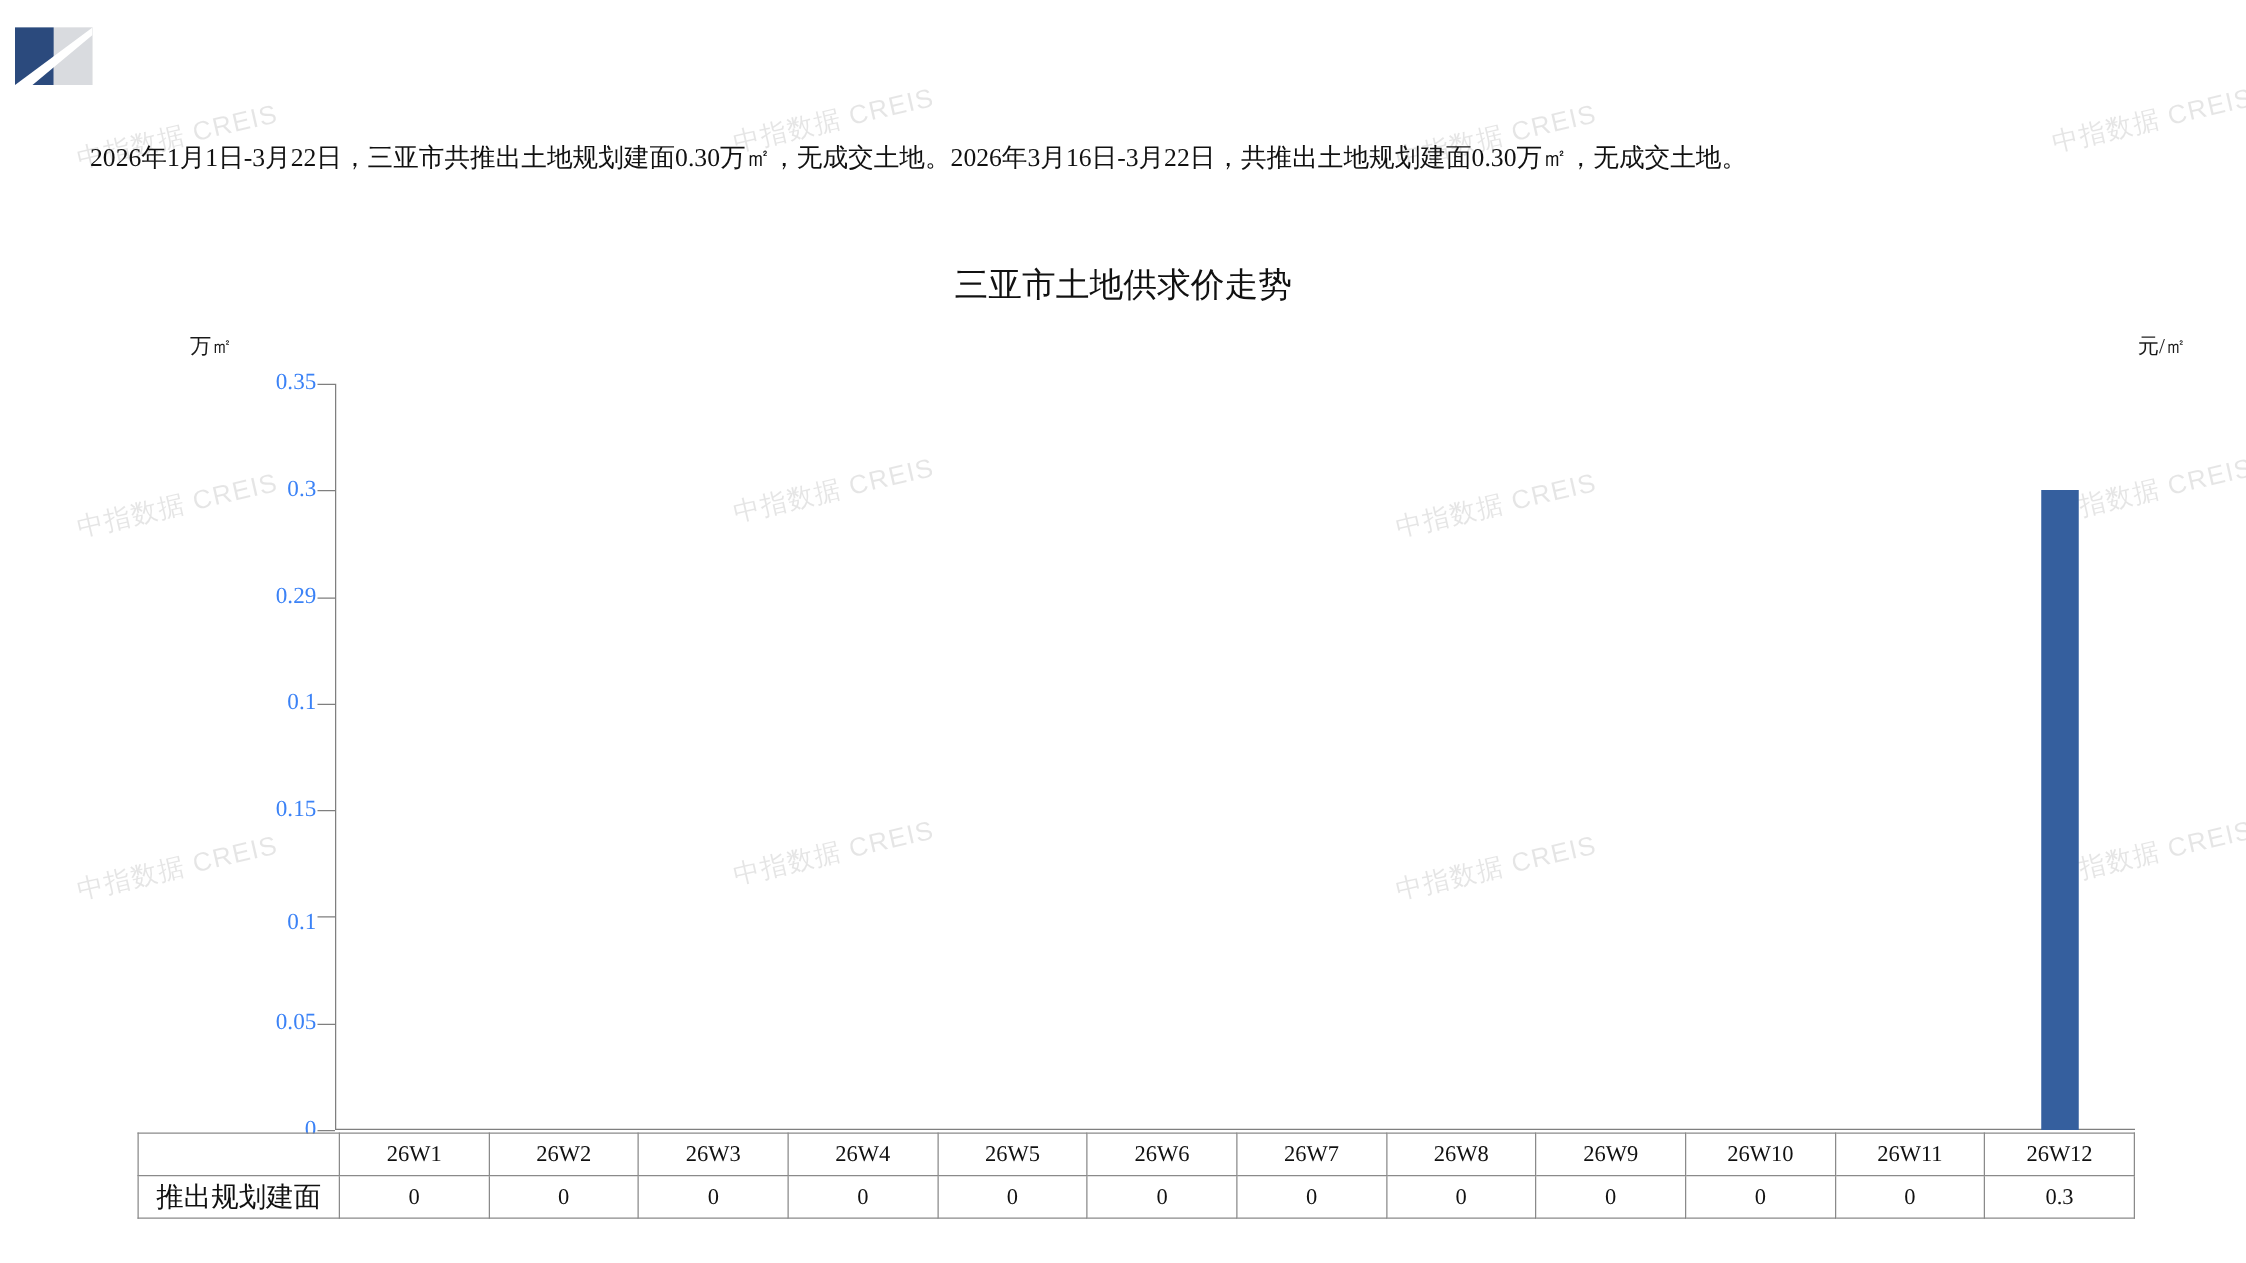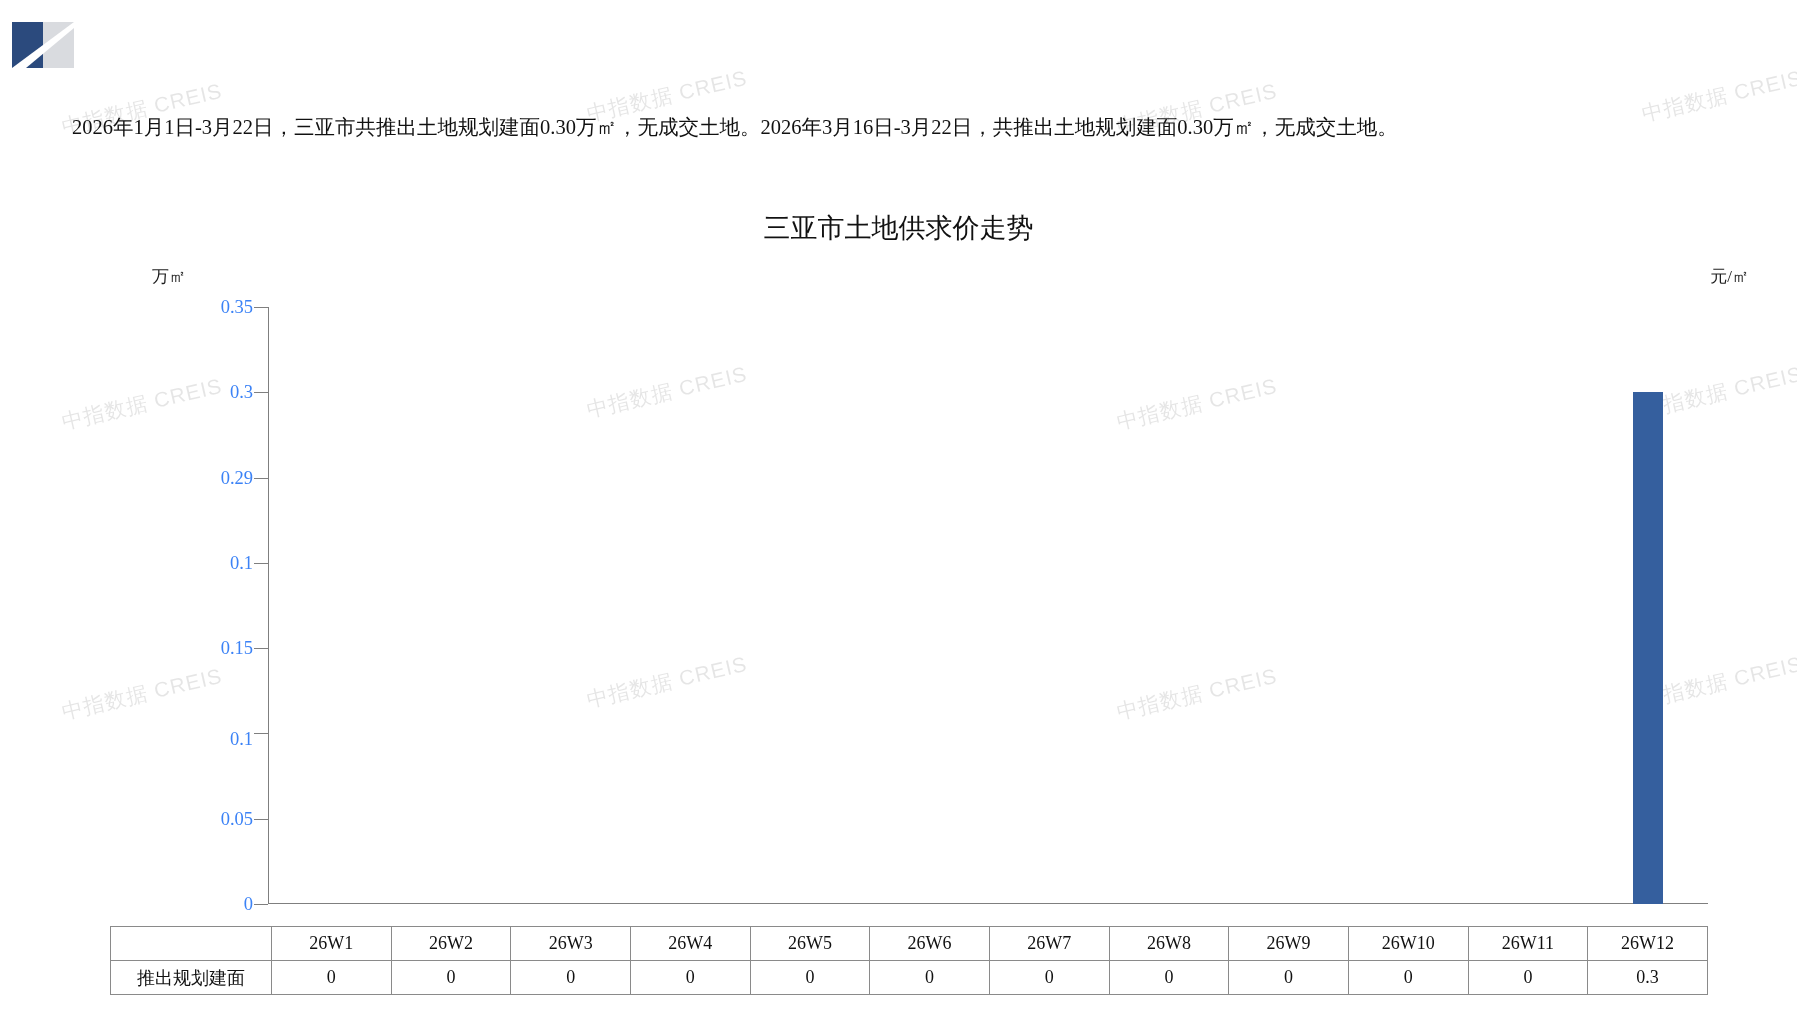--- a/index.html
+++ b/index.html
@@ -171,38 +171,37 @@
   }
 
   
   .table-wrap {
     position: absolute;
     left: 110px;
     top: 906px;
     width: 1598px;
     z-index: 7;
     font-size: 18px;
-    margin-top: 20px;
   }
   table {
     border-collapse: collapse;
     width: 100%;
     table-layout: fixed;
   }
   td {
     border: 1px solid #8a8a8a;
     text-align: center;
     height: 31px;
     font-size: 18px;
     color: #111111;
     font-family: "Liberation Serif", serif;
   }
   td.rowhead {
     width: 158px;
-    font-size: 18px;
+    font-size: 22px;
   }
   .hdr-row td { background: #ffffff; }
 </style>
 </head>
 <body>
 
 <div class="watermark-layer">
   <div class="wm" style="left:60px;  top:95px;">中指数据 CREIS</div>
   <div class="wm" style="left:585px; top:82px;">中指数据 CREIS</div>
   <div class="wm" style="left:1115px;top:95px;">中指数据 CREIS</div>

